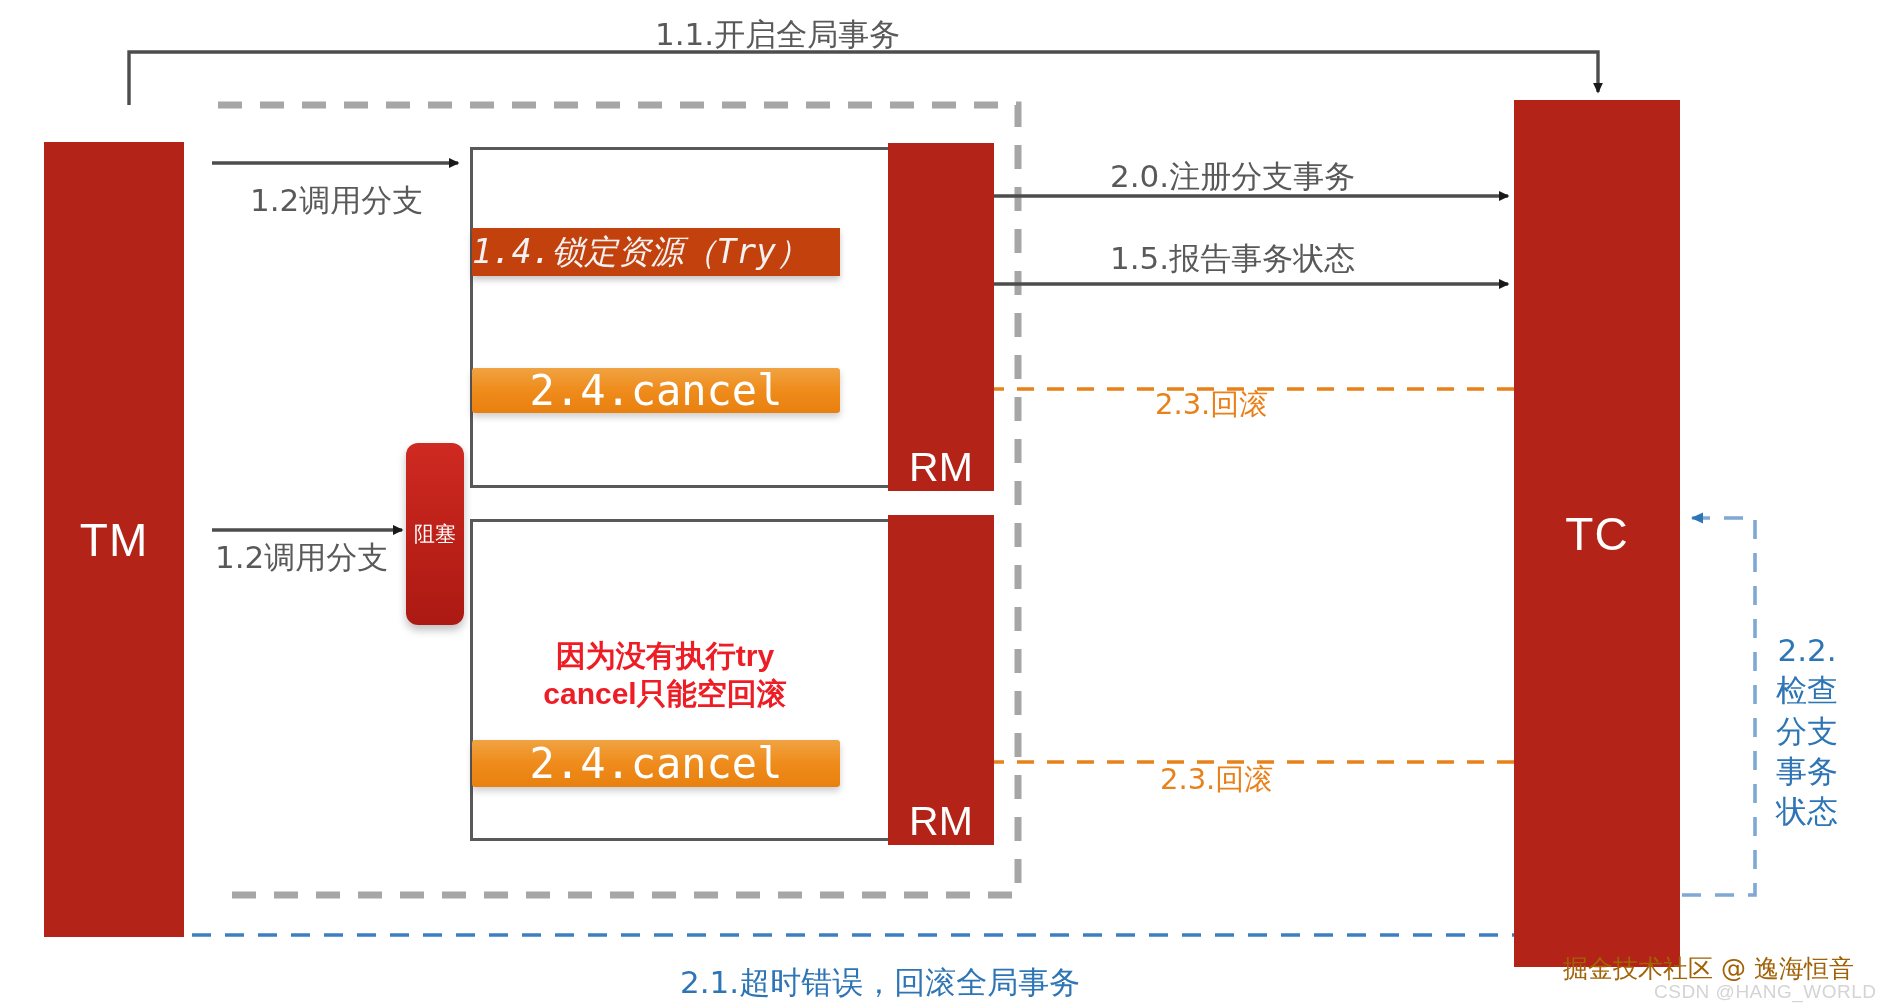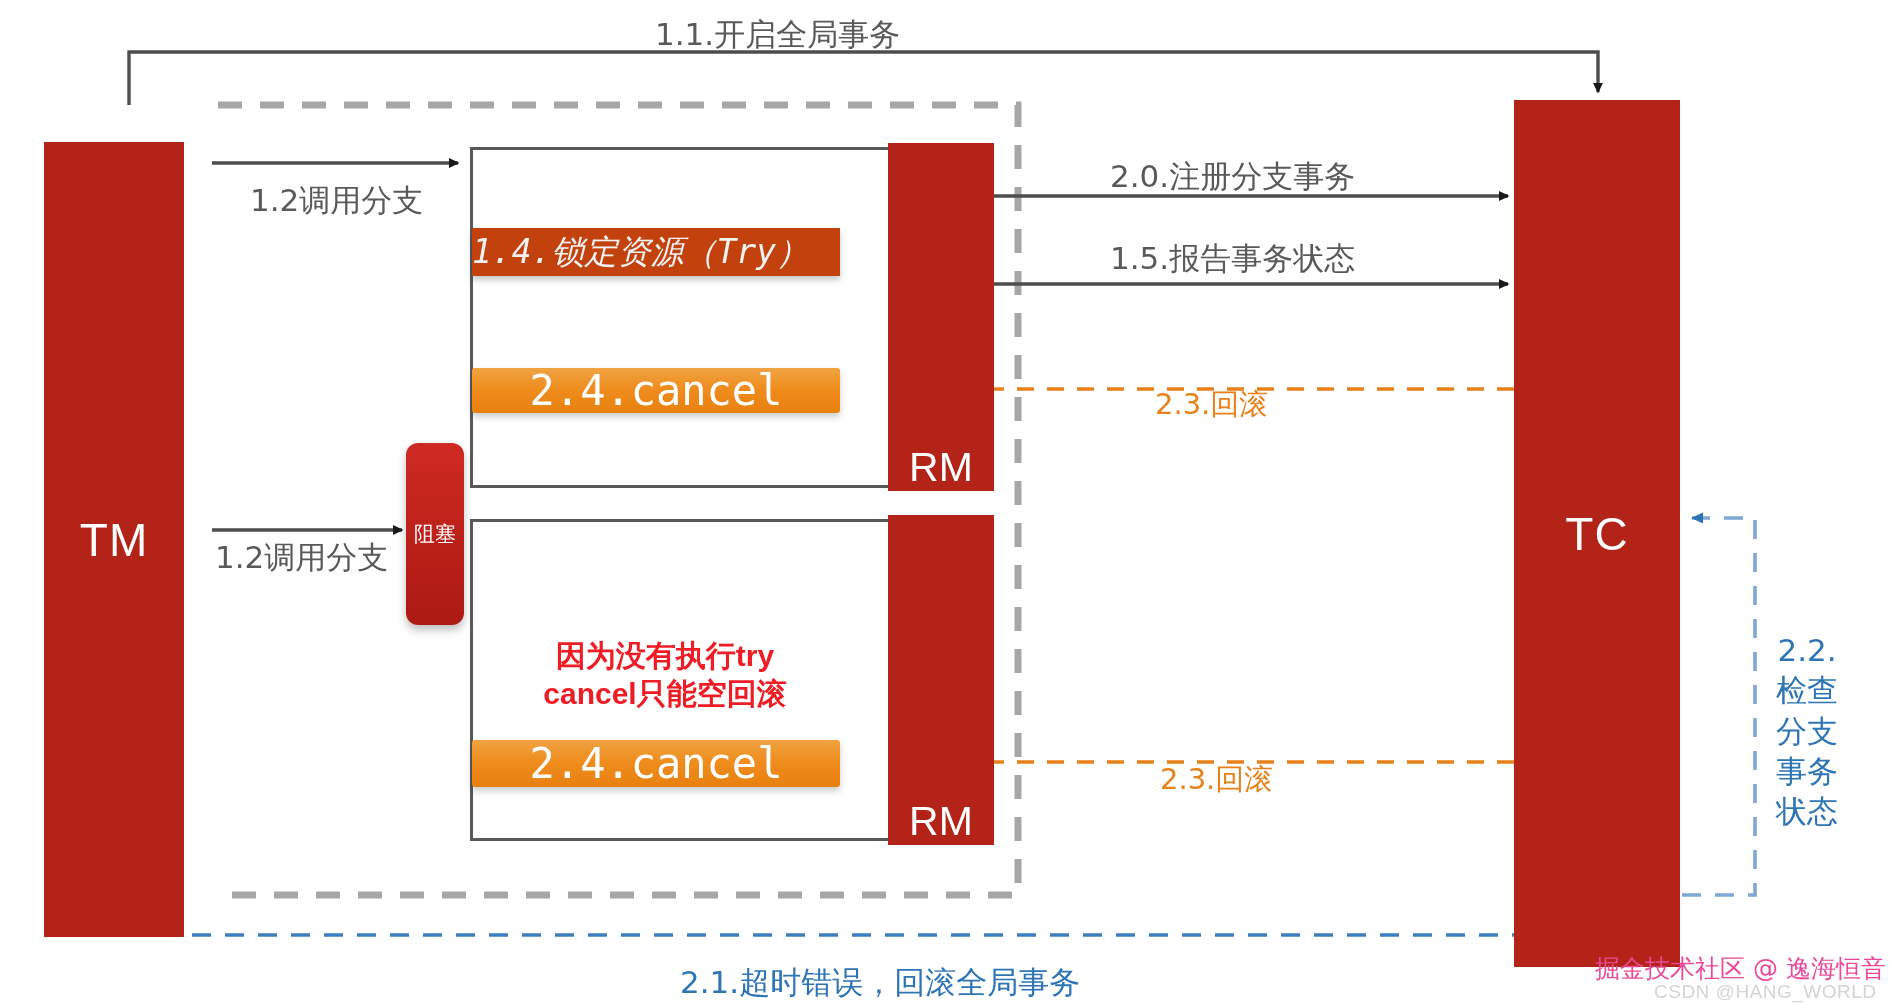--- a/index.html
+++ b/index.html
@@ -139,25 +139,24 @@
     color: #2e75b6;
     font-size: 31px;
     line-height: 1.30;
     text-align: center;
     font-family: "DejaVu Sans", sans-serif;
   }
 
   
   #watermark-main {
     left: 1563px; top: 952px;
-    color: #ec4899;
+    color: #a16207;
     font-size: 25px;
     font-family: "DejaVu Sans", sans-serif;
     white-space: nowrap;
-    margin-left: 32px;
   }
   #watermark-sub {
     left: 1654px; top: 981px;
     color: #d4d4d4;
     font-size: 19px;
     font-family: "Liberation Sans", sans-serif;
     white-space: nowrap;
     letter-spacing: 0.5px;
   }
 </style>

